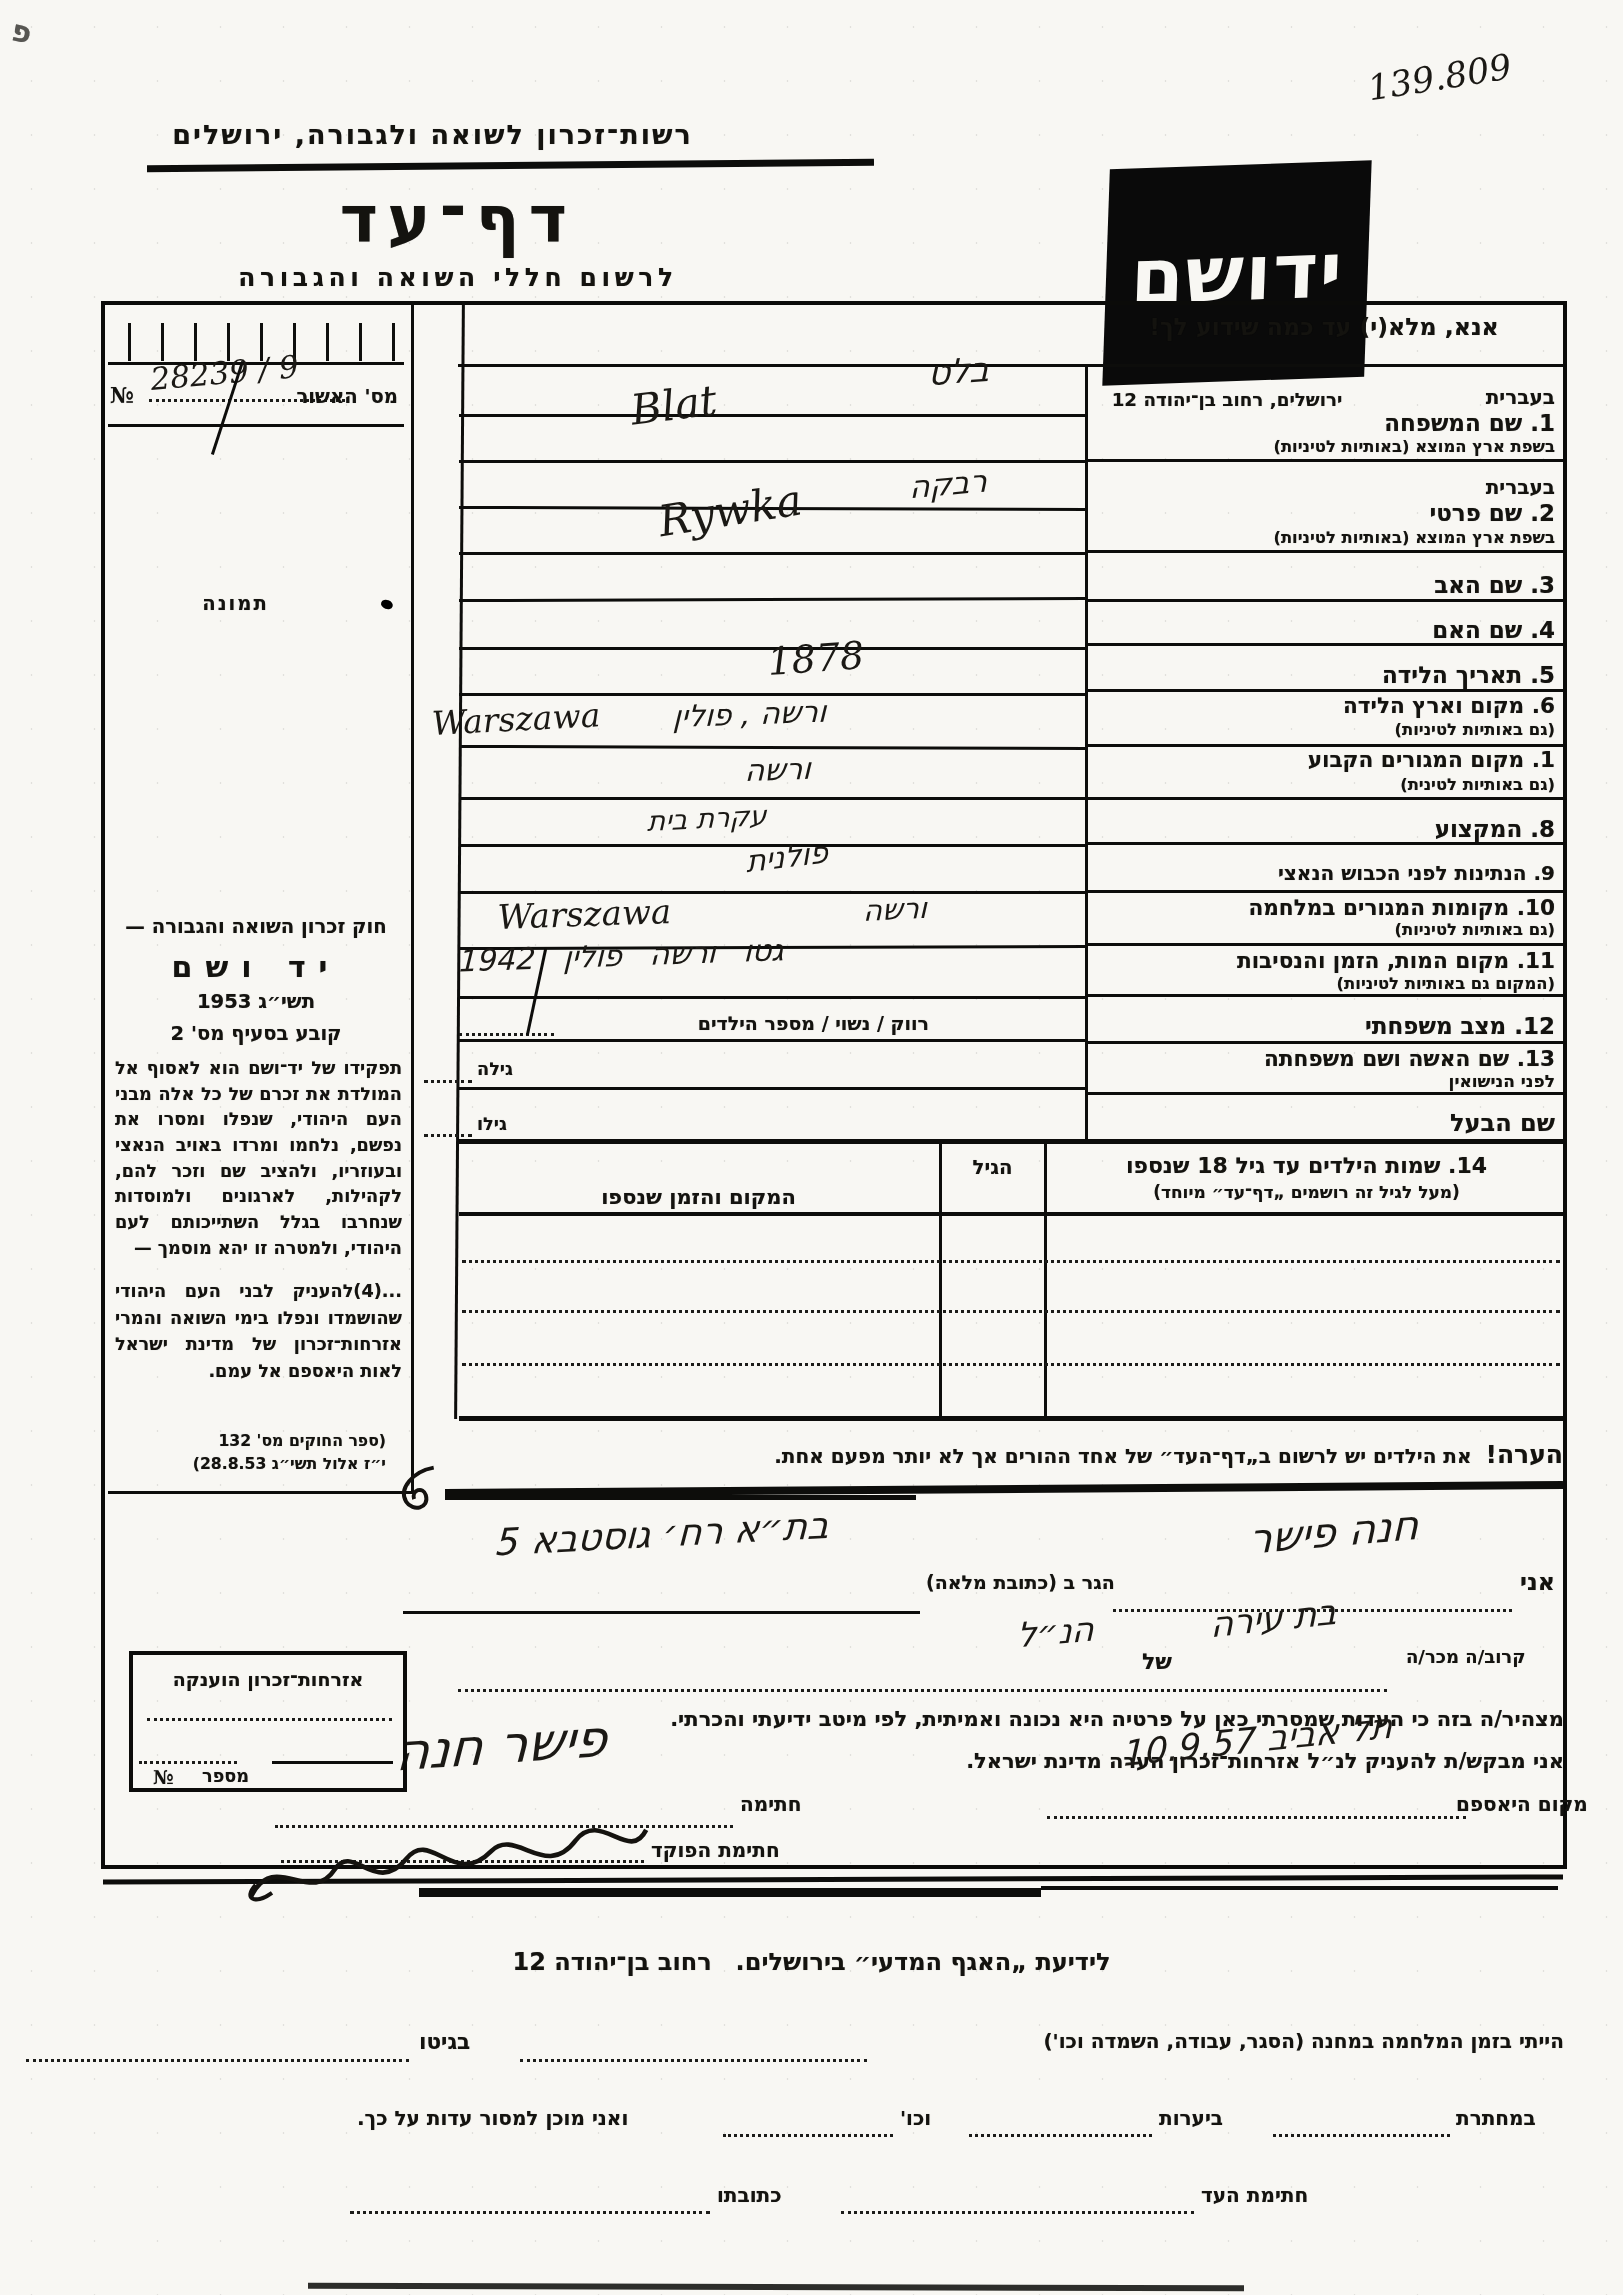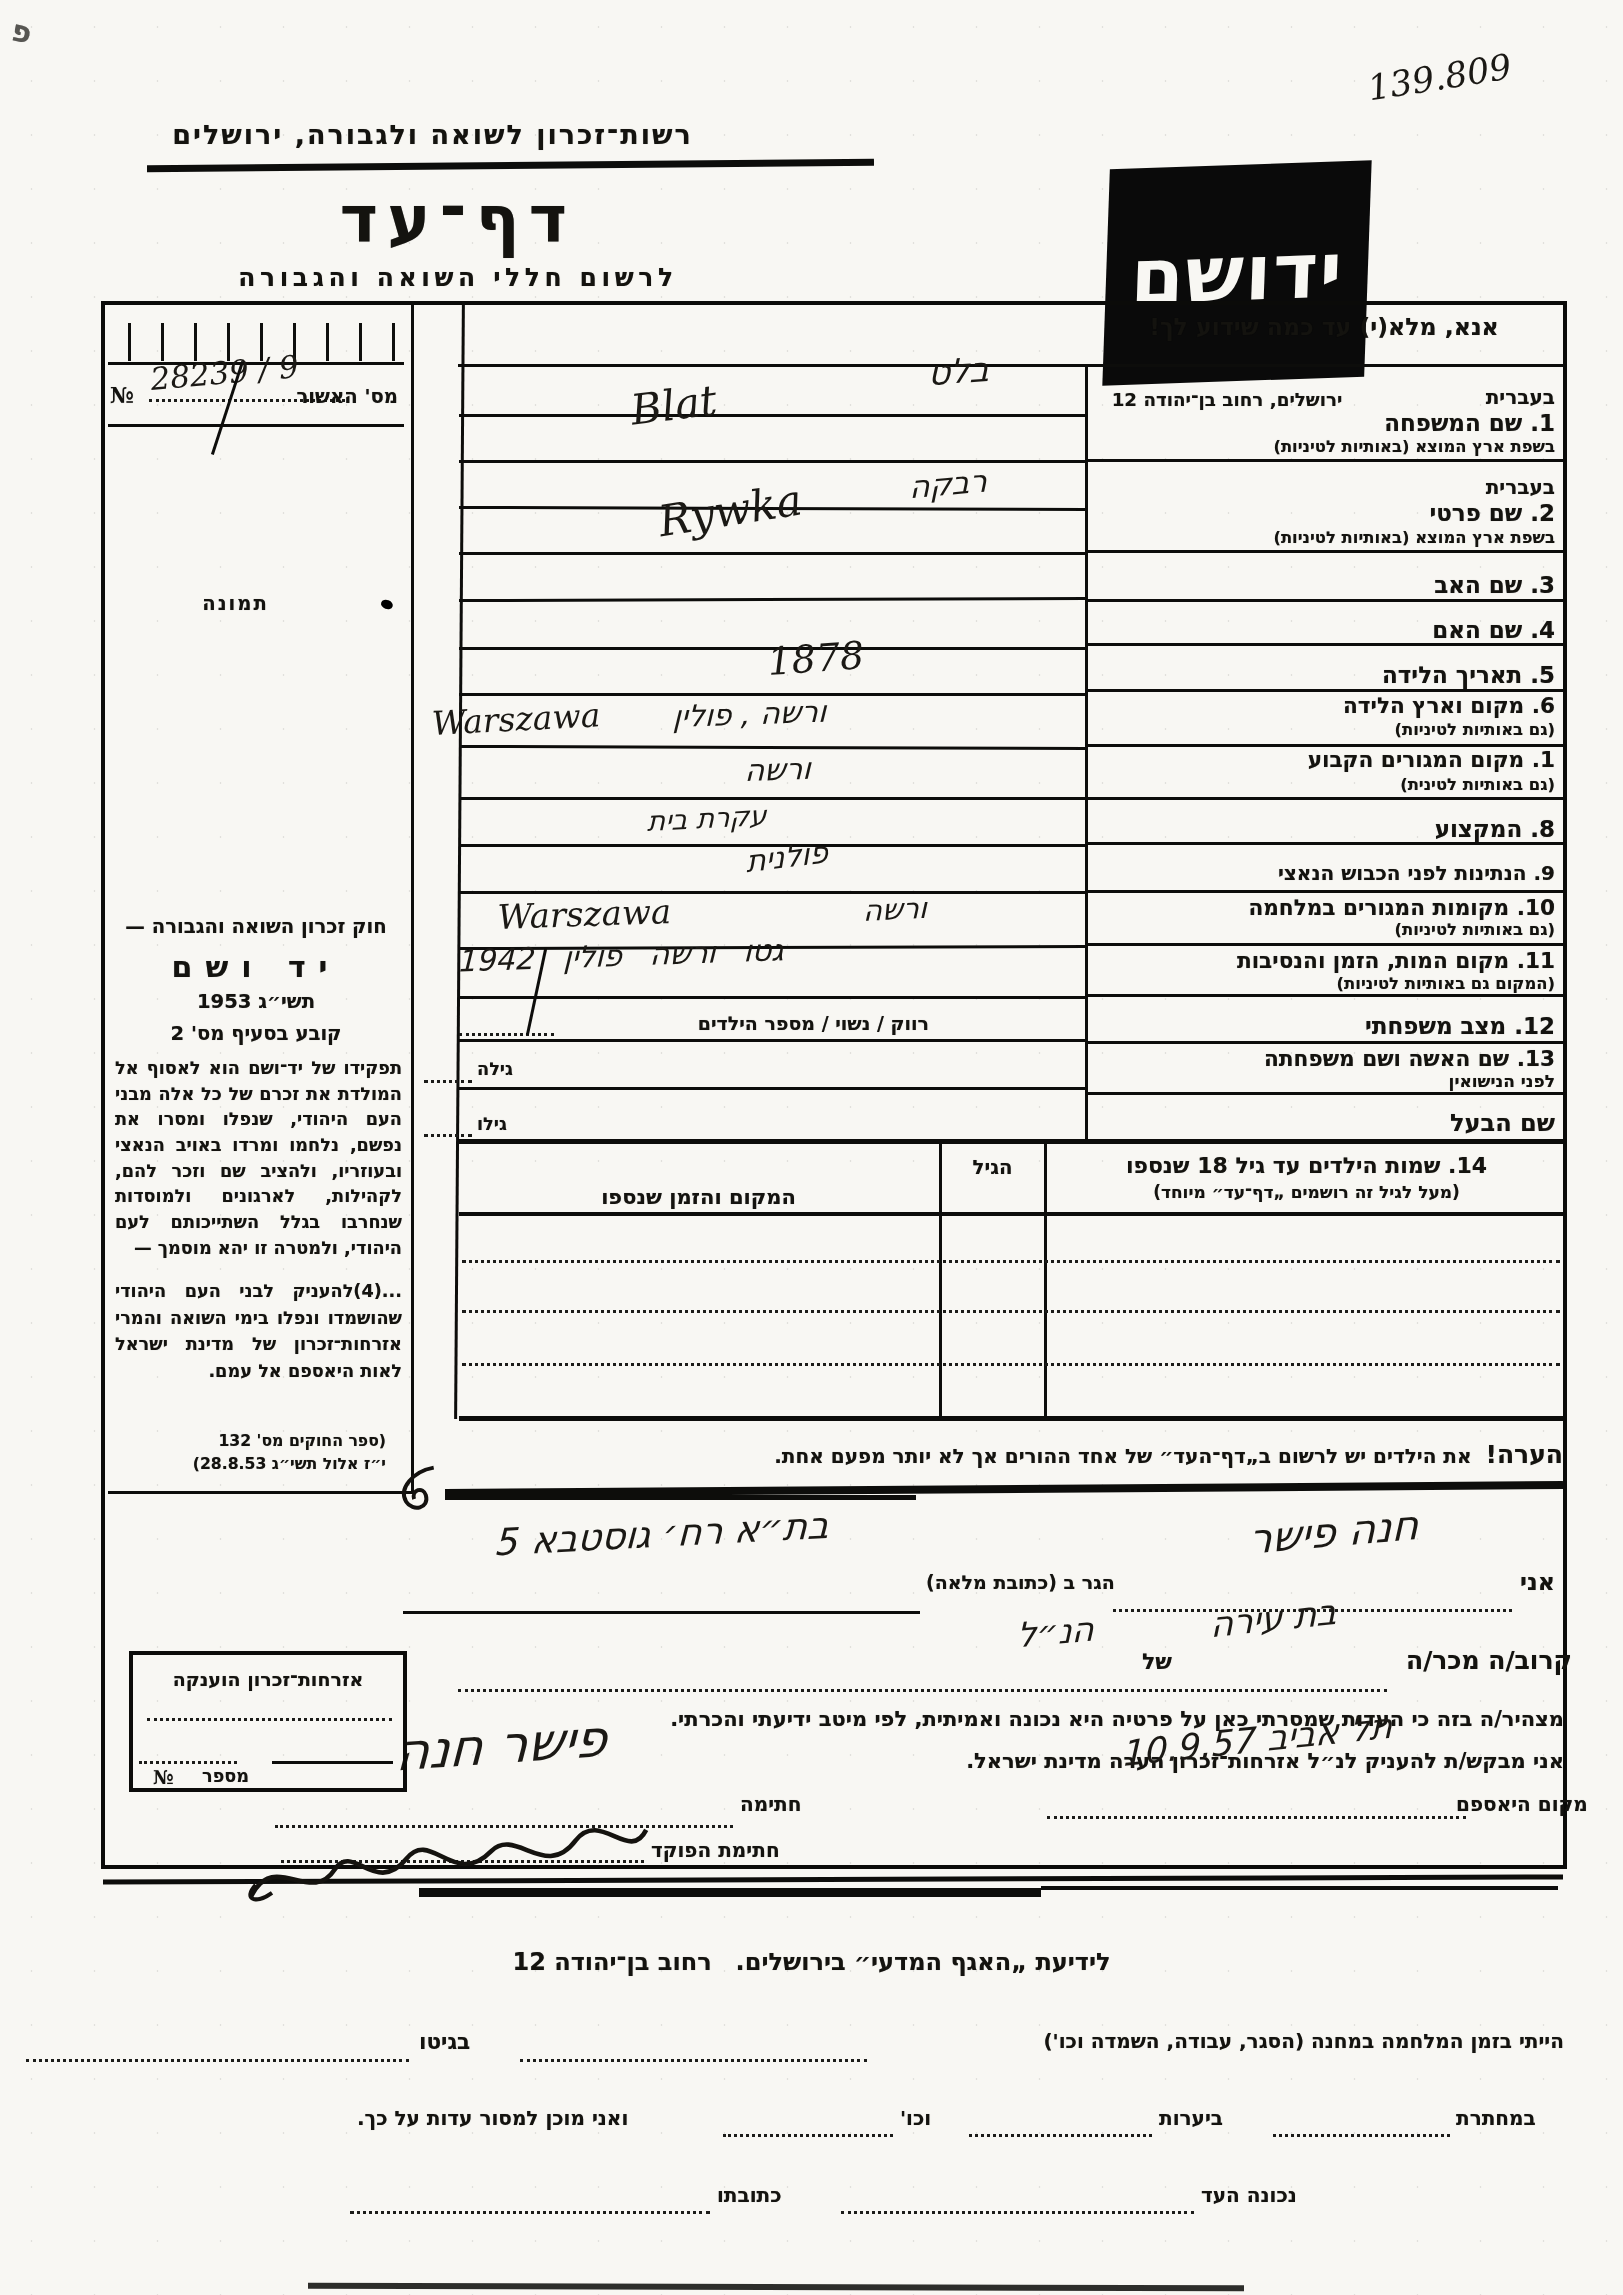--- a/index.html
+++ b/index.html
@@ -182,21 +182,21 @@
   <div class="line" style="left:445px;top:1485px;width:1118px;height:7.9px;transform:rotate(-0.4deg);"></div>
   <div class="line" style="left:445px;top:1495px;width:471px;height:5.2px;"></div>
 
   <div class="t" style="left:1520px;top:1568px;font-size:23.6px;">אני</div>
   <div class="hw ctr" style="left:1152px;top:1524px;width:367px;font-size:41px;transform:rotate(-5deg) skewX(-7deg);">חנה פישר</div>
   <div class="dot" style="left:1113px;top:1609px;width:399px;"></div>
   <div class="t" style="left:926px;top:1571px;font-size:19px;">הגר ב (כתובת מלאה)</div>
   <div class="hw ctr" style="left:406px;top:1526px;width:517px;font-size:37px;transform:rotate(-3deg) skewX(-7deg);">בת״א רח׳ גוסטבא 5</div>
   <div class="line" style="left:403px;top:1611px;width:517px;height:2.6px;"></div>
 
-  <div class="t" style="left:1406px;top:1646px;font-size:25px;text-align:right;">קרוב/ה מכר/ה</div>
+  <div class="t" style="left:1406px;top:1646px;font-size:18px;text-align:right;">קרוב/ה מכר/ה</div>
   <div class="hw" style="left:1211px;top:1605px;font-size:35px;transform:rotate(-6deg) skewX(-7deg);">בת עירה</div>
   <div class="t" style="left:1142px;top:1649px;font-size:22px;">של</div>
   <div class="hw" style="left:1018px;top:1615px;font-size:34px;transform:rotate(-5deg) skewX(-7deg);">הנ״ל</div>
   <div class="dot" style="left:458px;top:1689px;width:929px;"></div>
 
   <div class="t" style="left:458px;top:1707px;width:1106px;font-size:21px;">מצהיר/ה בזה כי העדות שמסרתי כאן על פרטיה היא נכונה ואמיתית, לפי מיטב ידיעתי והכרתי.</div>
   <div class="t" style="left:749px;top:1749px;width:815px;font-size:21px;">אני מבקש/ת להעניק לנ״ל אזרחות־זכרון הערה מדינת ישראל.</div>
 
   <div class="t" style="left:1456px;top:1792px;font-size:20px;">מקום היאספם</div>
   <div class="hw ctr" style="left:1054px;top:1741px;width:412px;font-size:35px;transform:rotate(-6deg) skewX(-8deg);">תל אביב 10.9.57</div>
@@ -228,20 +228,20 @@
   <div class="dot" style="left:26px;top:2059px;width:383px;"></div>
 
   <div class="t" style="left:1456px;top:2106px;font-size:20px;">במחתרת</div>
   <div class="dot" style="left:1273px;top:2134px;width:177px;"></div>
   <div class="t" style="left:1159px;top:2106px;font-size:20px;">ביערות</div>
   <div class="dot" style="left:969px;top:2134px;width:183px;"></div>
   <div class="t" style="left:900px;top:2106px;font-size:20px;">וכו'</div>
   <div class="dot" style="left:723px;top:2134px;width:170px;"></div>
   <div class="t" style="left:357px;top:2106px;font-size:20px;">ואני מוכן למסור עדות על כך.</div>
 
-  <div class="t" style="left:1201px;top:2183px;font-size:20px;">נכונה העד</div>
+  <div class="t" style="left:1201px;top:2183px;font-size:20px;">חתימת העד</div>
   <div class="dot" style="left:841px;top:2211px;width:353px;"></div>
   <div class="t" style="left:717px;top:2183px;font-size:20px;">כתובתו</div>
   <div class="dot" style="left:350px;top:2211px;width:360px;"></div>
 
   <div class="line" style="left:308px;top:2284px;width:936px;height:5.9px;background:#2d2d2a;transform:rotate(0.15deg);"></div>
 </div>
 
 
 </body></html>

